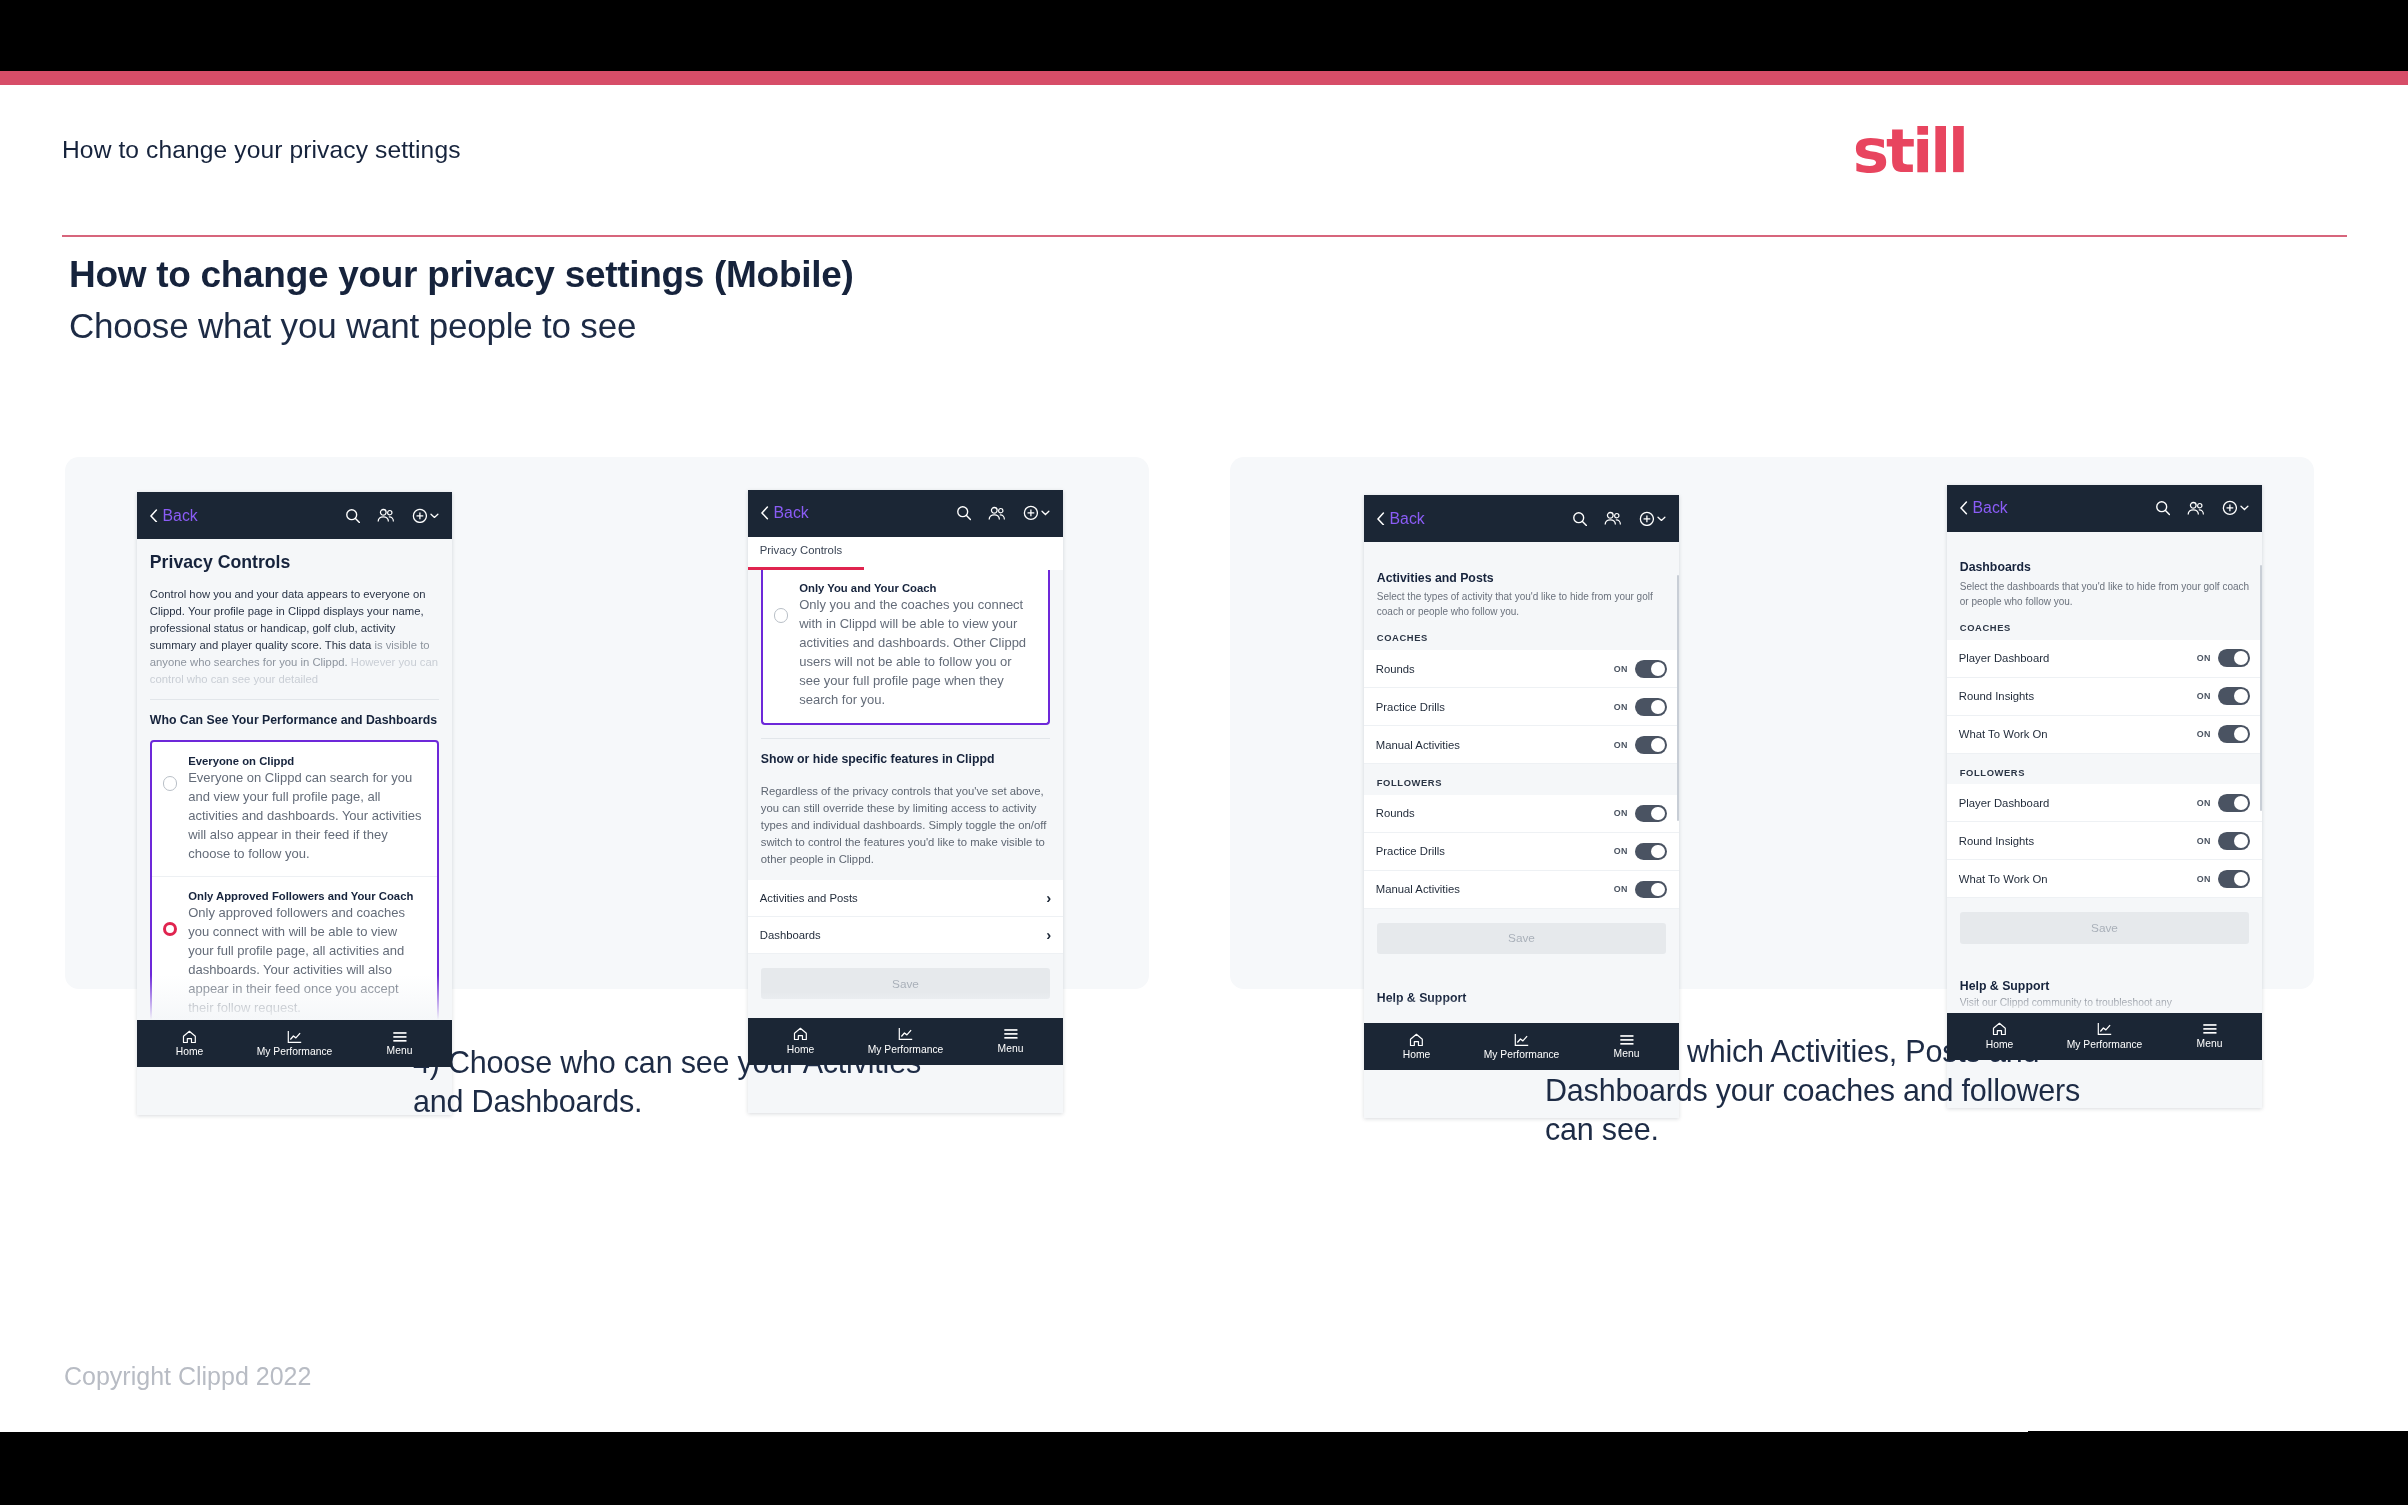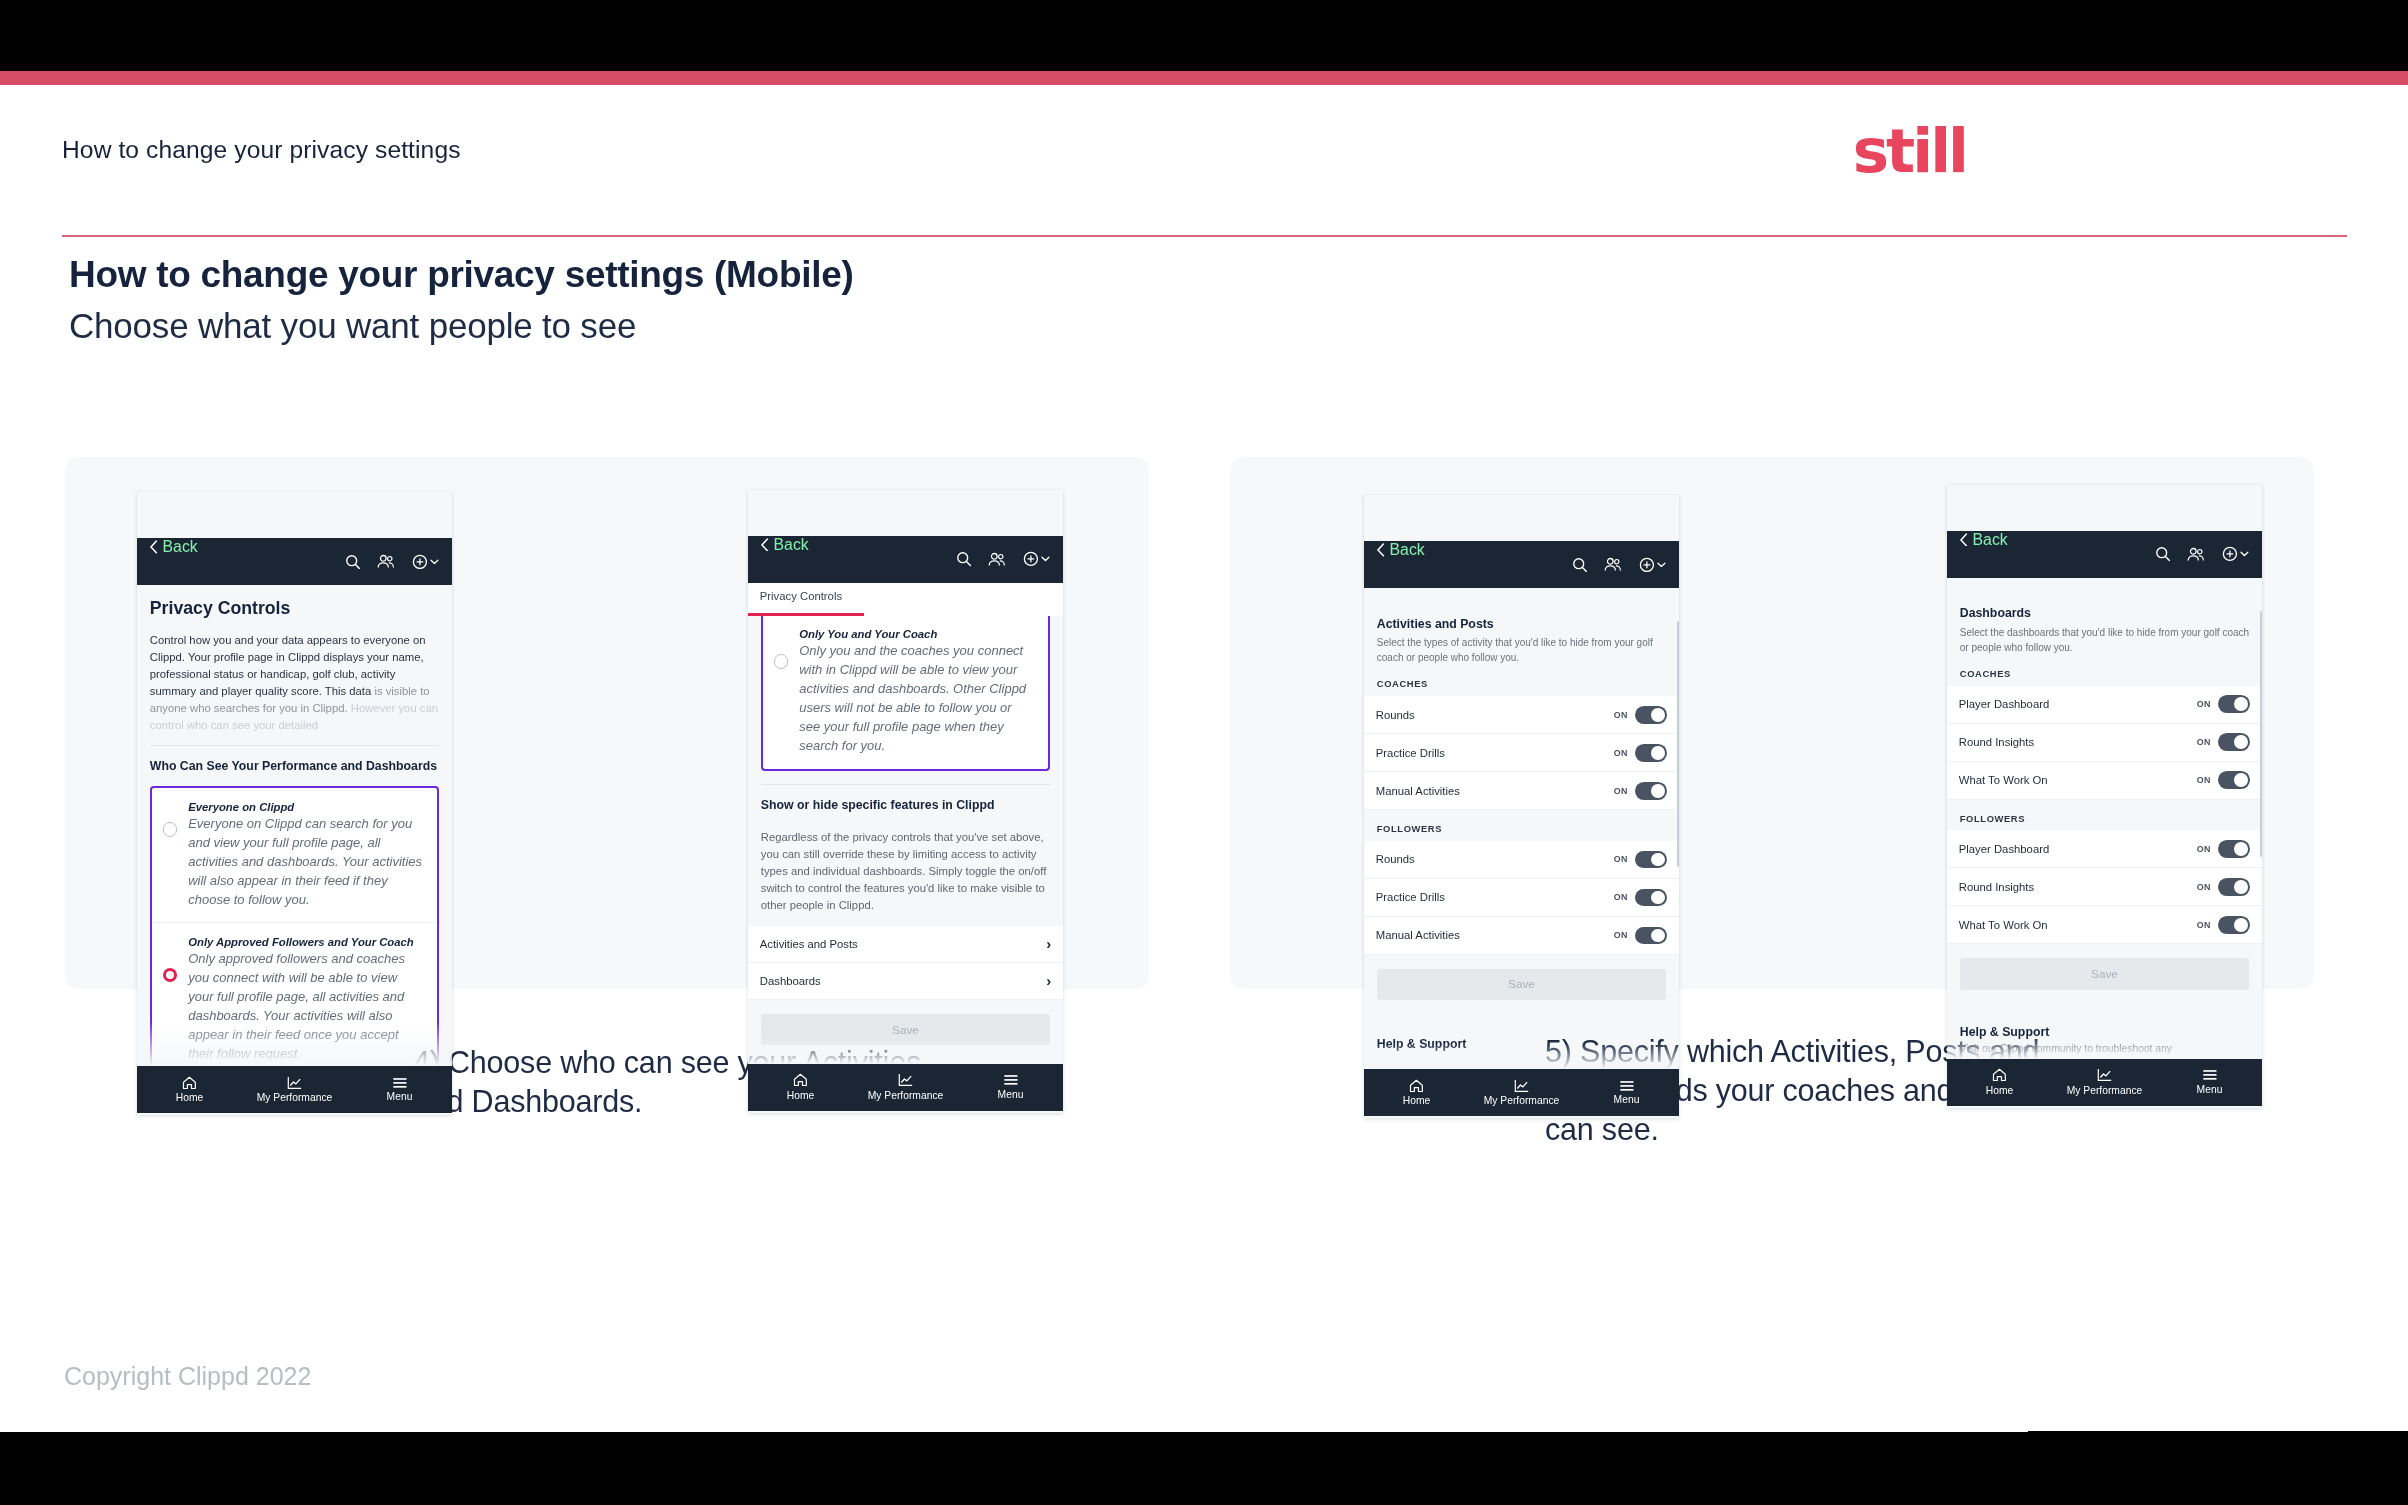--- a/index.html
+++ b/index.html
@@ -59,24 +59,23 @@
     letter-spacing:-0.2px;
   }
 
   
   .phone {
     position:absolute; width:315px; height:623px; overflow:hidden;
     background:#f5f7f9;
     box-shadow:0 1px 3.9px rgba(20,30,50,.16);
   }
   .phone-top {
-    height:47px; background:#1b2635; color:#86efac;
-    display:flex; align-items:flex-start; padding:0 13.8px 0 11.8px;
+    height:47px; background:#1b2635; color:#8b5cf6;
+    display:flex; align-items:center; padding:0 13.8px 0 11.8px;
     position:relative;
-    margin-top:46px;
   }
   .ptop-back { font-size:15.8px; display:flex; align-items:center; gap:4.9px; }
   .ptop-icons { position:absolute; right:12.8px; top:0; height:47px;
                 display:flex; align-items:center; gap:16.7px; }
   .ico { display:block; }
 
   .phone-body { position:relative; height:528px; overflow:hidden; background:#f5f7f9; }
   .phone-nav {
     position:absolute; left:0; bottom:0; width:315px; height:47px;
     background:#1b2635; color:#fff; display:flex; z-index:5;
@@ -84,21 +83,21 @@
   .nav-item { flex:1; display:flex; flex-direction:column; align-items:center;
               justify-content:center; gap:3px; font-size:10.3px; }
 
   
   .pc-title   { font-size:17.7px; font-weight:bold; color:#16233c; }
   .pc-para    { font-size:11.3px; line-height:1.52; color:#2a3446; }
   .pc-sub     { font-size:12.3px; font-weight:bold; color:#16233c; }
   .divider    { height:1px; background:#e2e6ea; }
 
   .radio-card { background:#fff; border:2px solid #6d28d9; border-radius:3.9px; }
-  .radio-row  { display:flex; padding:12.8px 13.8px 12.8px 10.8px; gap:10.8px; border-bottom:1px solid #edf0f3;font-style:italic; }
+  .radio-row  { display:flex; padding:12.8px 13.8px 12.8px 10.8px; gap:10.8px; border-bottom:1px solid #edf0f3; }
   .radio-row:last-child { border-bottom:none; }
   .rdot { width:14.8px; height:14.8px; border-radius:50%; border:1.6px solid #b9bfc7;
           flex:0 0 14.8px; margin-top:21.7px; }
   .rdot.sel { border:3.9px solid #e0244f; }
   .r-head { font-size:11.3px; font-weight:bold; color:#16233c; margin-bottom:2px; }
   .r-body { font-size:13px; line-height:1.46; color:#646c79; }
 
   .tabbar { background:#fff; height:33px; position:relative; }
   .tabbar .tablabel { position:absolute; left:11.8px; top:7.9px; font-size:11.3px; color:#3a4454; }
   .tabbar .tabline  { position:absolute; left:0; bottom:0; width:116px; height:3px; background:#e0244f; }

